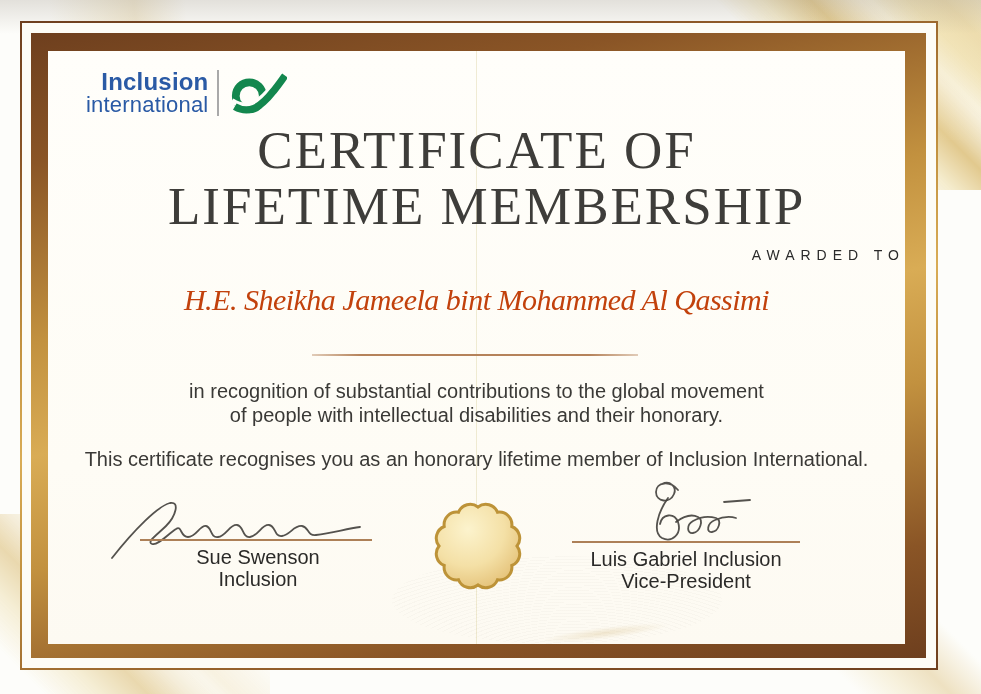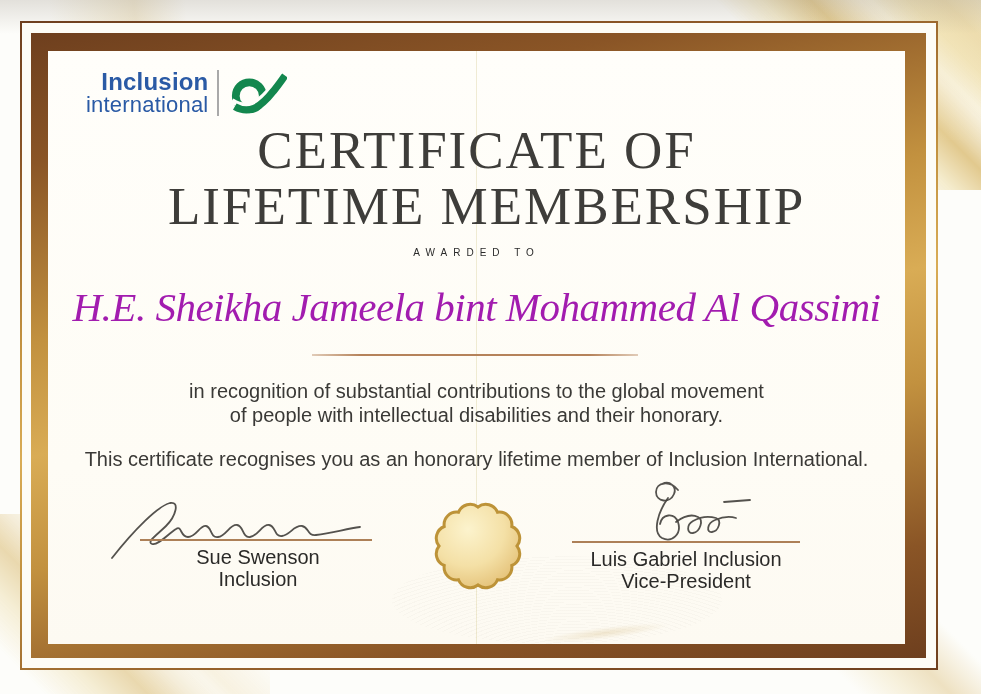--- a/index.html
+++ b/index.html
@@ -50,23 +50,23 @@
   .logo-line1{font-weight:bold;font-size:24px;letter-spacing:.2px;}
   .logo-line2{font-weight:400;font-size:22px;letter-spacing:.2px;}
   .logo-divider{width:2px;height:46px;background:#a9a9a9;margin:0 10px 0 9px;}
 
   
   .centered{left:48px;right:76px;text-align:center;}
   .title-line{font-family:"Liberation Serif",serif;font-size:53px;letter-spacing:2px;
     color:#3e3d3a;font-weight:400;}
   .title-1{top:120px;}
   .title-2{top:176px;padding-left:20px;}
-  .awarded{top:247px;font-size:10px;letter-spacing:6px;color:#2a2a2a;}
+  .awarded{top:247px;font-size:14px;letter-spacing:6px;color:#2a2a2a;text-align:right;}
   .recipient{top:283px;font-family:"Liberation Serif",serif;font-style:italic;
-    font-size:41px;color:#a21caf;white-space:nowrap;letter-spacing:-.5px;}
+    font-size:30px;color:#c2410c;white-space:nowrap;letter-spacing:-.5px;}
   .recipient-underline{left:312px;top:354px;width:326px;height:2px;
     background:linear-gradient(to right,rgba(181,130,90,.4),#b5825a 15%,#b5825a 85%,rgba(181,130,90,.4));}
   .body-line{font-size:20px;color:#3a3936;}
   .rec-1{top:380px;}
   .rec-2{top:404px;}
   .statement{top:448px;}
 
   
   .sig-rule{height:2px;background:#ad8057;}
   .rule-left{left:140px;top:539px;width:232px;}

